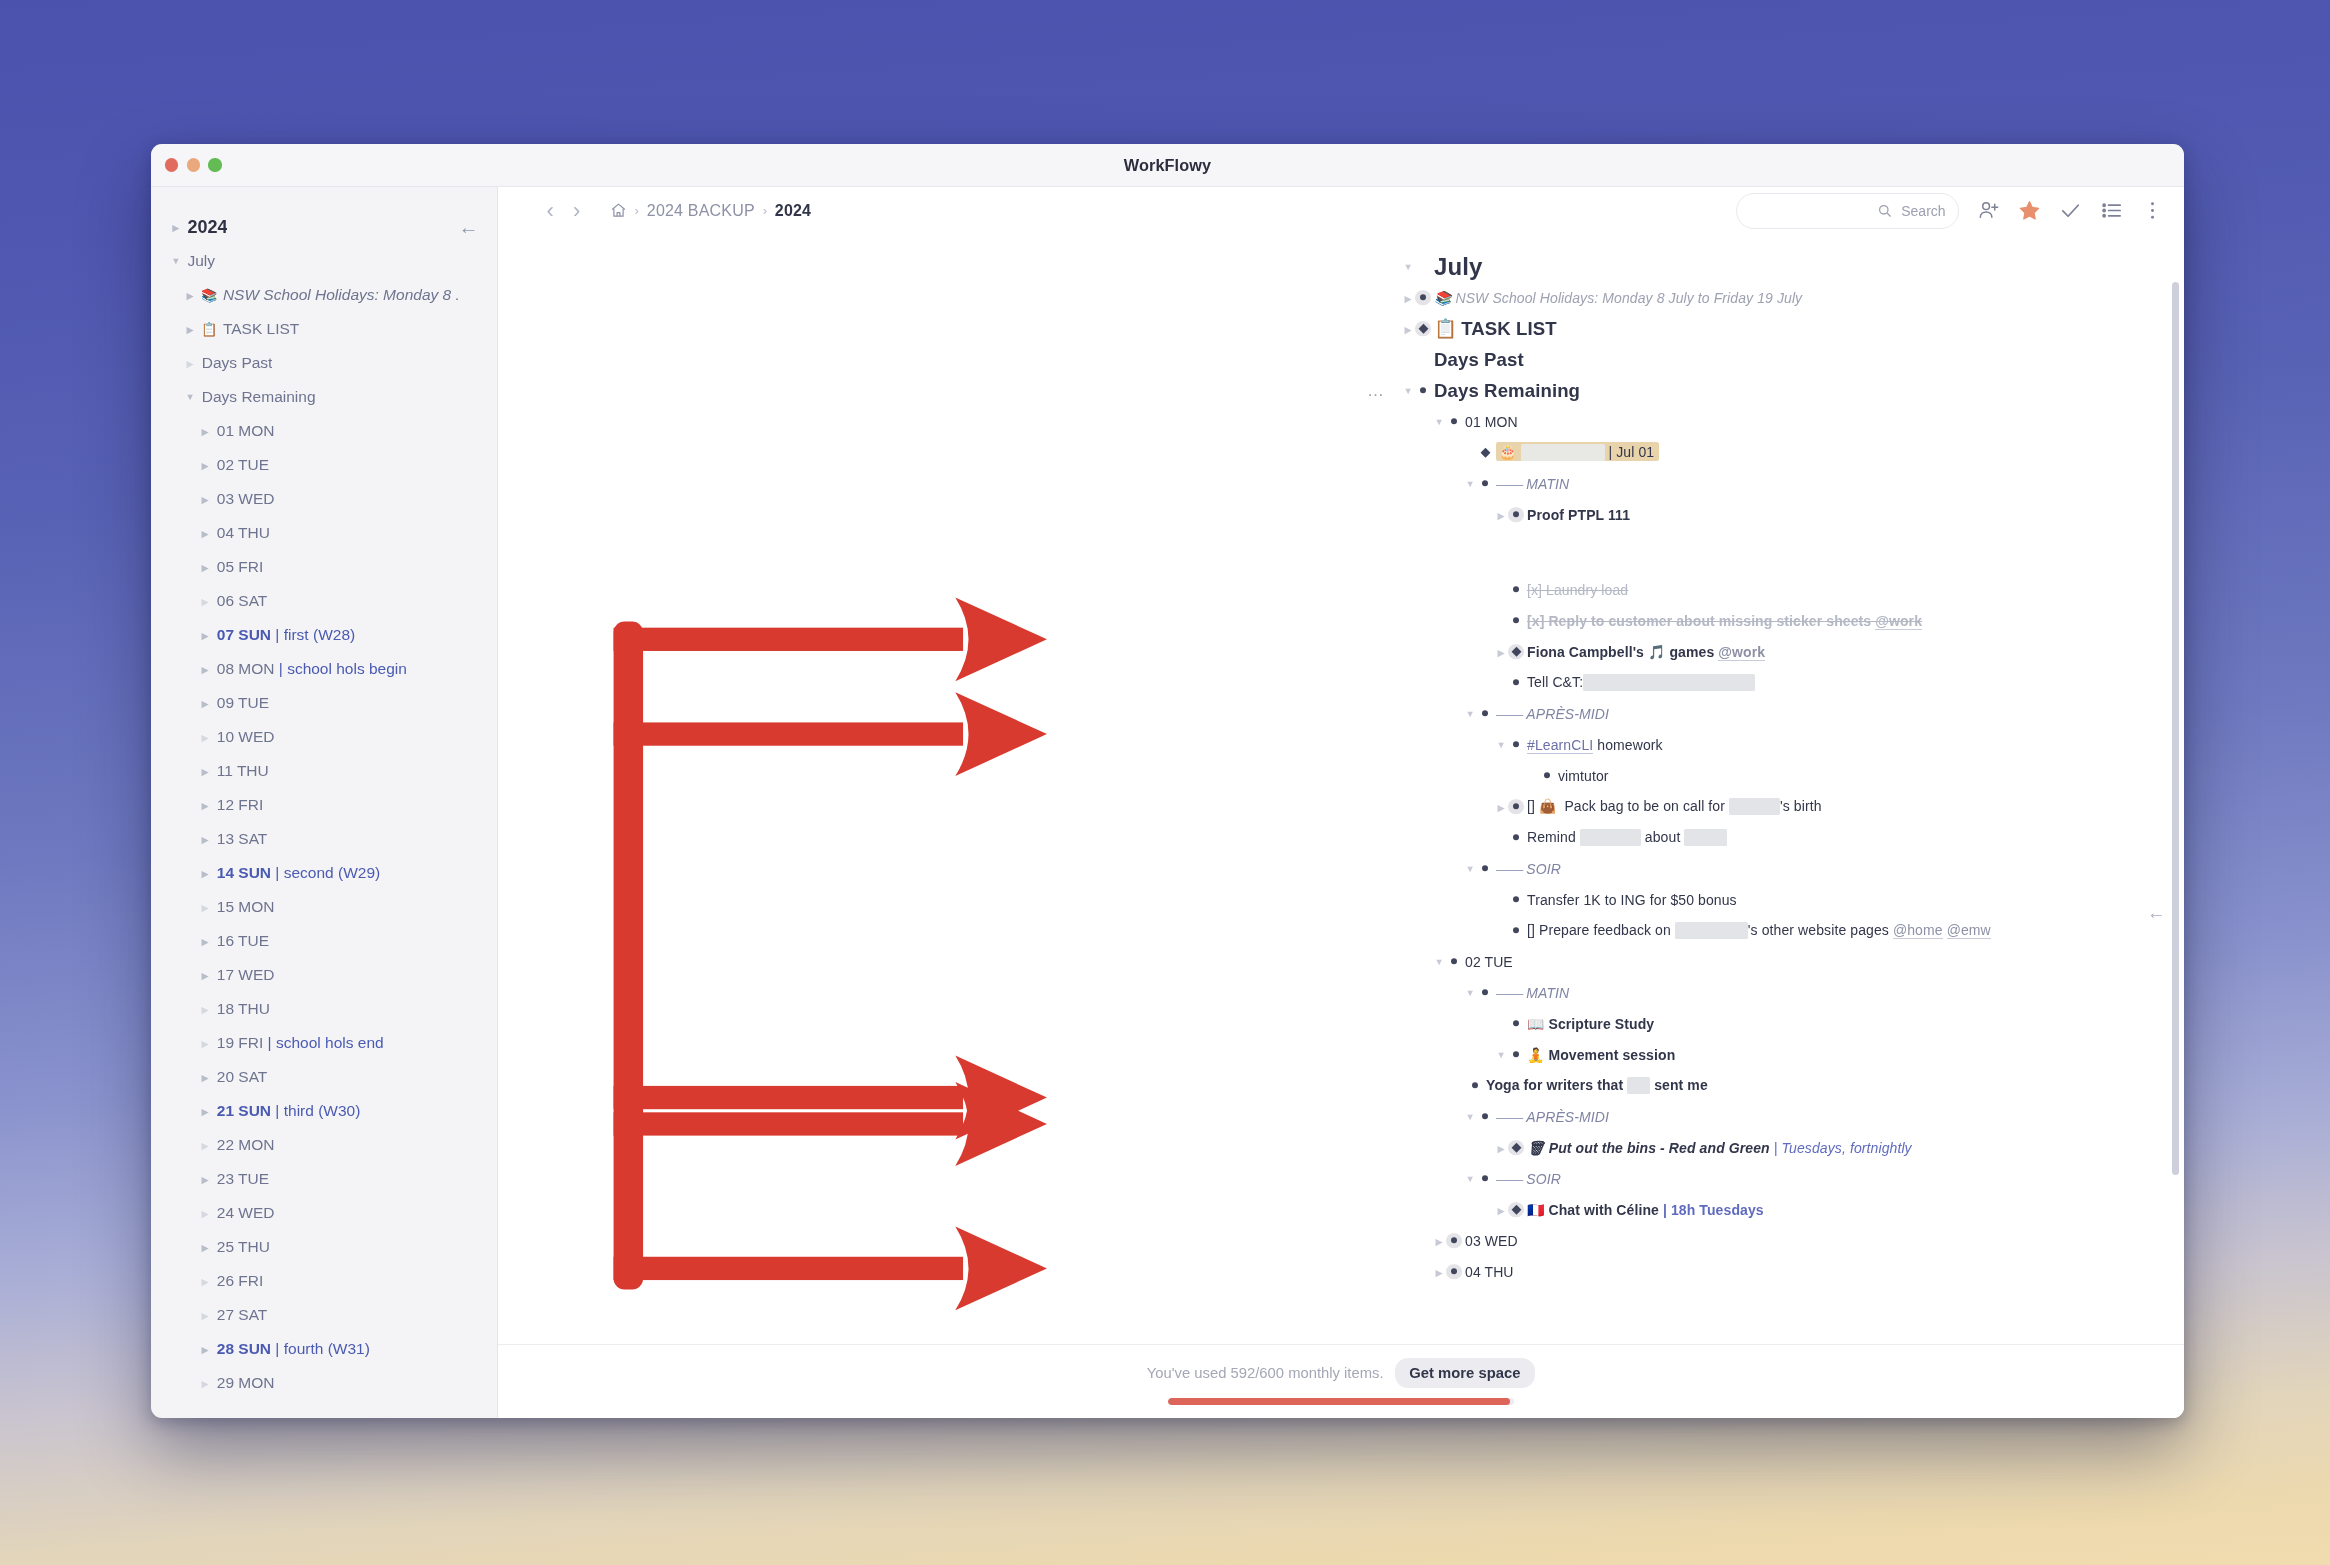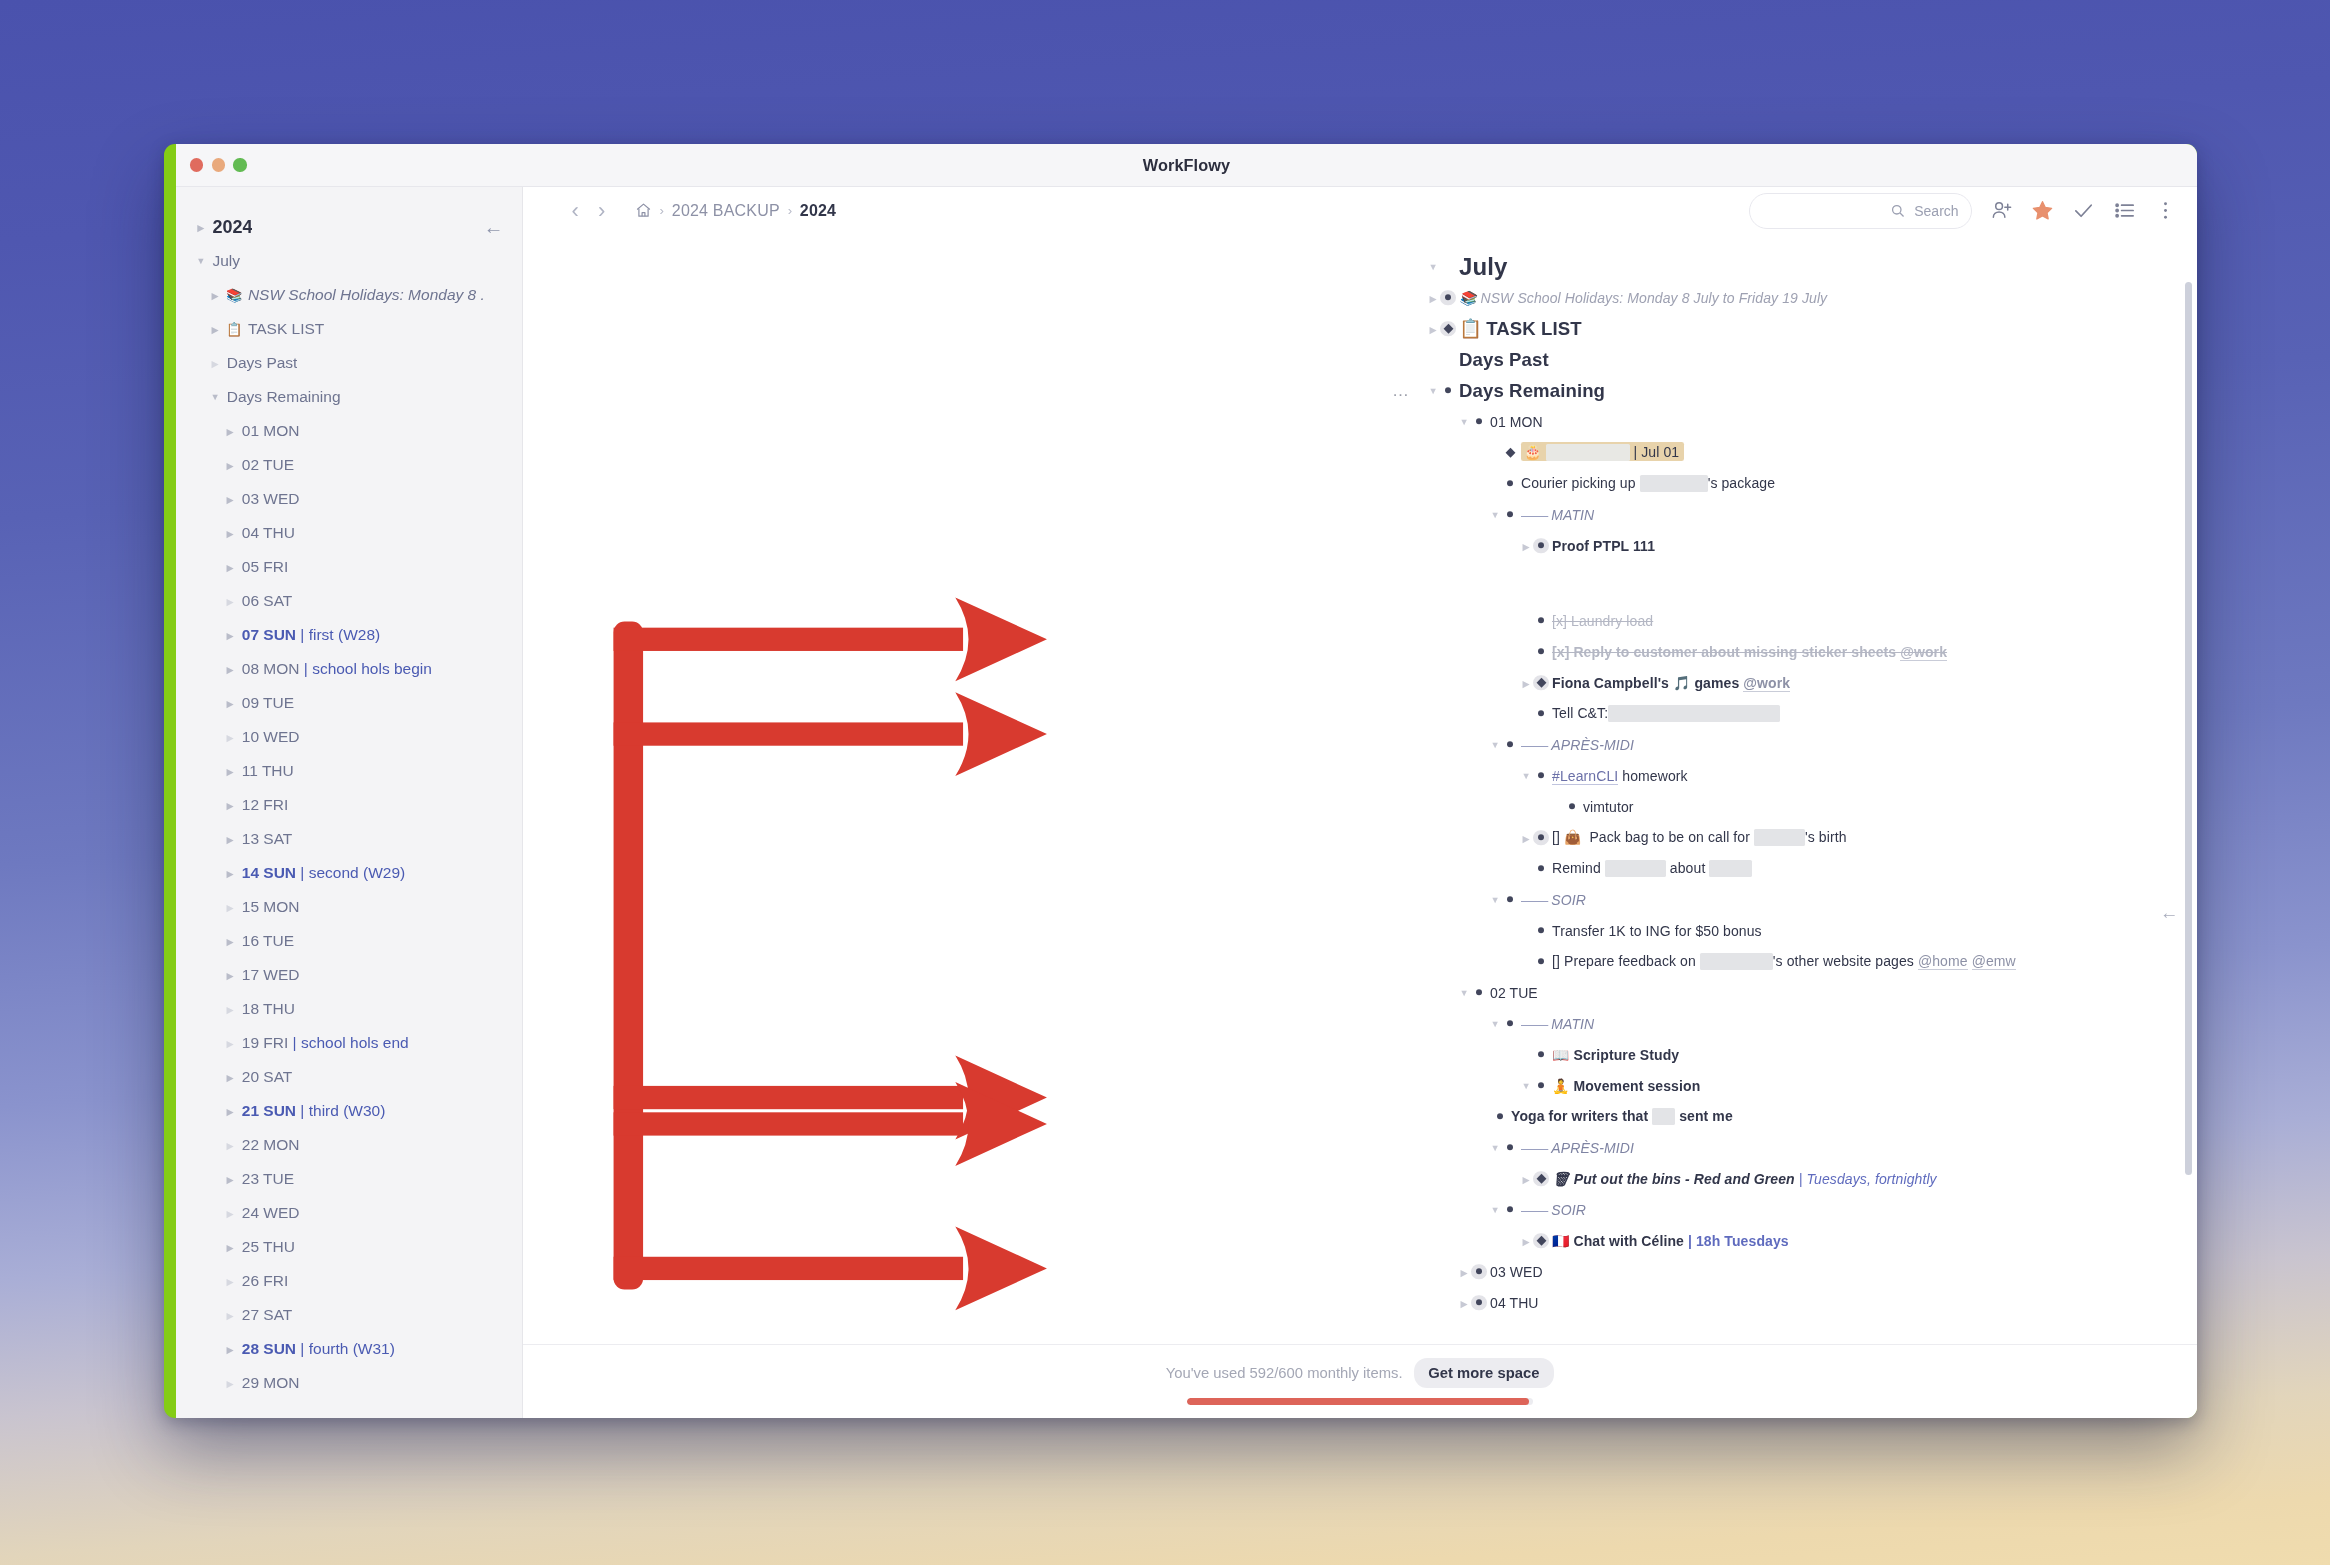--- a/index.html
+++ b/index.html
@@ -9,29 +9,28 @@
     background: linear-gradient(176deg,
         #4a52ad 0%, #4f57b0 14%, #5862b5 30%,
         #6e79c0 50%, #8a93cd 64%, #a9aed6 74%,
         #c9c4cf 82%, #e2d5bb 90%, #edd9ae 96%, #f0dcae 100%);
     position: relative;
   }
 
   
   #window {
     position: absolute;
-    left: 164px; top: 144px;
+    left: 151px; top: 144px;
     width: 2033px; height: 1274px;
     border-radius: 11px;
-    background: #84cc16;
+    background: #a3a3a3;
     box-shadow: 0 31px 70px rgba(20,24,60,.42), 0 4.7px 15.5px rgba(20,24,60,.26);
     overflow: hidden;
     display: flex;
     flex-direction: column;
-    padding-left: 12px;
   }
 
   
   #titlebar {
     height: 43px;
     background: #f6f6f8;
     border-bottom: 0.8px solid #e7e7ec;
     display: flex; align-items: center;
     position: relative; flex: none;
   }
@@ -487,28 +486,20 @@
                   </span>
                   <span class="txt">01 MON</span>
                 </div>
               </div>
               <div class="node" style="margin-left: 62px;">
                 <div class="row" id="row-bday">
                   <span class="bullet">
                     <span class="diamond"></span>
                   </span>
                   <span class="txt"><span class="hl-date"><span class="emoji">🎂</span><span class="redact" style="width: 84px; background: rgb(232, 232, 228);"></span> | Jul 01</span></span>
-                </div>
-              </div>
-              <div class="node" style="margin-left: 62px;">
-                <div class="row" id="row-courier">
-                  <span class="bullet">
-                    <span class="dot"></span>
-                  </span>
-                  <span class="txt">Courier picking up <span class="redact" style="width: 68px;"></span>'s package</span>
                 </div>
               </div>
               <div class="node" style="margin-left: 62px;">
                 <div class="row" id="row-matin1">
                   <span class="caret">▼</span>
                   <span class="bullet">
                     <span class="dot"></span>
                   </span>
                   <span class="txt"><span class="dash">——</span><span style="font-style: italic; color: rgb(127, 132, 163);">MATIN</span></span>
                 </div>

